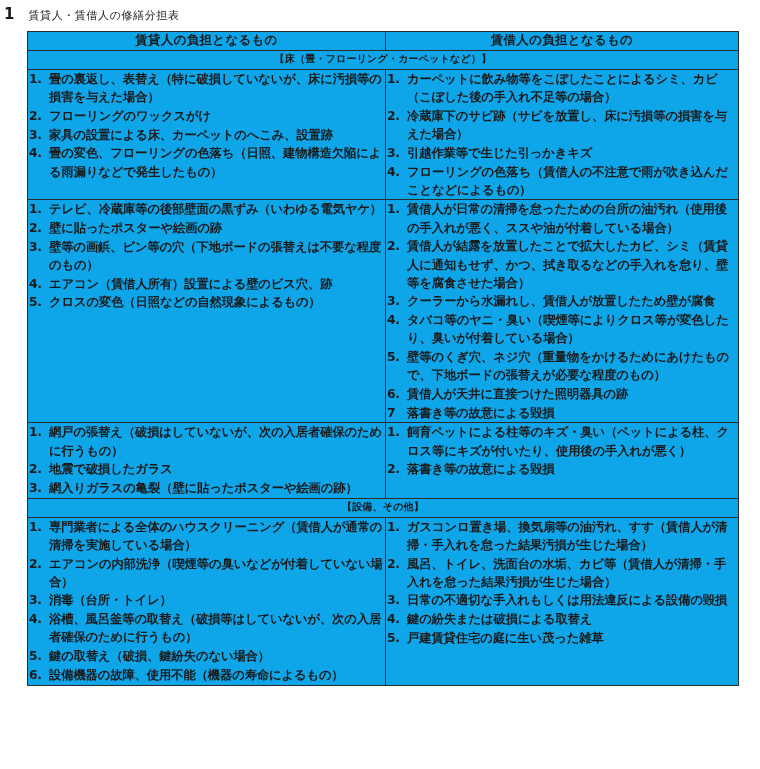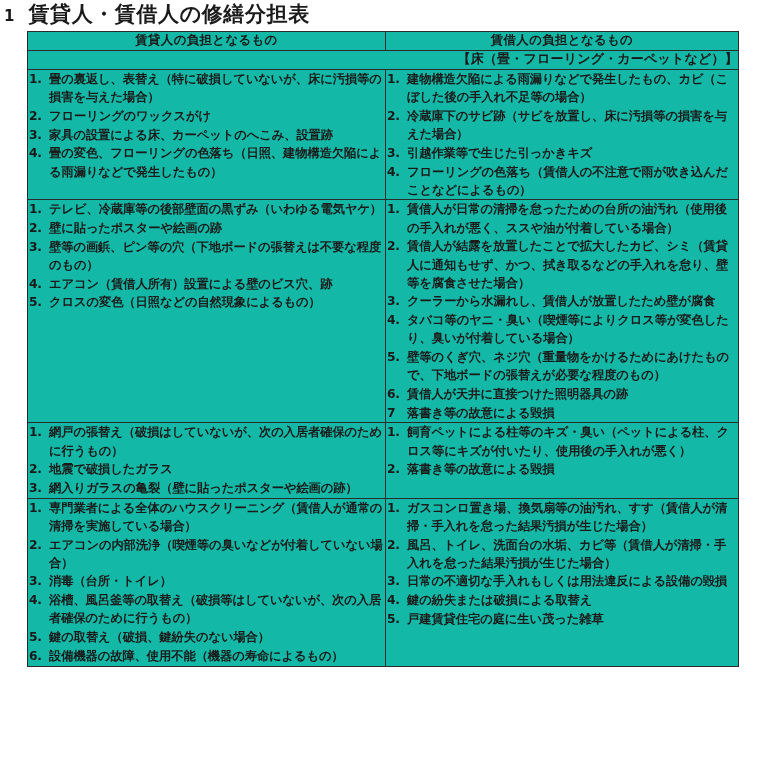--- a/index.html
+++ b/index.html
@@ -33,22 +33,22 @@
     padding-left: 4px;
     box-sizing: border-box;
   }
   .doc-title .num {
     font-size: 15px;
     font-weight: 700;
     letter-spacing: 0px;
     line-height: 20px;
   }
   .doc-title .ttl {
-    font-size: 21px;
-    font-weight: 700;
+    font-size: 11px;
+    font-weight: 400;
     letter-spacing: 0.6px;
     line-height: 20px;
   }
 
   
   .burden-table {
     position: absolute;
     left: 27px;
     top: 31px;
     width: 711px;
@@ -57,45 +57,45 @@
     border: 1.3px solid #2b2b2b;
   }
   .burden-table col.c-left  { width: 358px; }
   .burden-table col.c-right { width: 353px; }
 
   .burden-table td,
   .burden-table th {
     border: 1px solid #2b2b2b;
     vertical-align: top;
     padding: 0;
-    background: #14b8a6;
+    background: #0ea5e9;
   }
 
   
   .col-head {
     text-align: center;
     font-size: 12.4px;
     font-weight: 700;
     letter-spacing: 0.4px;
     padding: 2px 0 3px 0;
     line-height: 16px;
     height: 19px;
     box-sizing: border-box;
   }
 
   
   .section-head {
-    font-size: 13px;
+    font-size: 10px;
     font-weight: 700;
     letter-spacing: 0.2px;
     padding: 1px 0 2px 5px;
     line-height: 16px;
     height: 19px;
     box-sizing: border-box;
-    text-align: right;
+    text-align: center;
   }
 
   
   .list-cell {
     padding: 4px 7px 8px 6px;
   }
   ol.items {
     margin: 0;
     padding: 0;
     list-style: none;
@@ -166,21 +166,21 @@
               <li>
                 <span class="mk">4.</span>
                 <span class="tx">畳の変色、フローリングの色落ち（日照、建物構造欠陥による雨漏りなどで発生したもの）</span>
               </li>
             </ol>
           </td>
           <td class="list-cell">
             <ol class="items">
               <li>
                 <span class="mk">1.</span>
-                <span class="tx">建物構造欠陥による雨漏りなどで発生したもの、カビ（こぼした後の手入れ不足等の場合）</span>
+                <span class="tx">カーペットに飲み物等をこぼしたことによるシミ、カビ（こぼした後の手入れ不足等の場合）</span>
               </li>
               <li>
                 <span class="mk">2.</span>
                 <span class="tx">冷蔵庫下のサビ跡（サビを放置し、床に汚損等の損害を与えた場合）</span>
               </li>
               <li>
                 <span class="mk">3.</span>
                 <span class="tx">引越作業等で生じた引っかきキズ</span>
               </li>
               <li>
@@ -272,20 +272,23 @@
                 <span class="tx">飼育ペットによる柱等のキズ・臭い（ペットによる柱、クロス等にキズが付いたり、使用後の手入れが悪く）</span>
               </li>
               <li>
                 <span class="mk">2.</span>
                 <span class="tx">落書き等の故意による毀損</span>
               </li>
             </ol>
           </td>
         </tr>
         <tr>
+          <td class="section-head" colspan="2">【設備、その他】</td>
+        </tr>
+        <tr>
           <td class="list-cell">
             <ol class="items">
               <li>
                 <span class="mk">1.</span>
                 <span class="tx">専門業者による全体のハウスクリーニング（賃借人が通常の清掃を実施している場合）</span>
               </li>
               <li>
                 <span class="mk">2.</span>
                 <span class="tx">エアコンの内部洗浄（喫煙等の臭いなどが付着していない場合）</span>
               </li>

